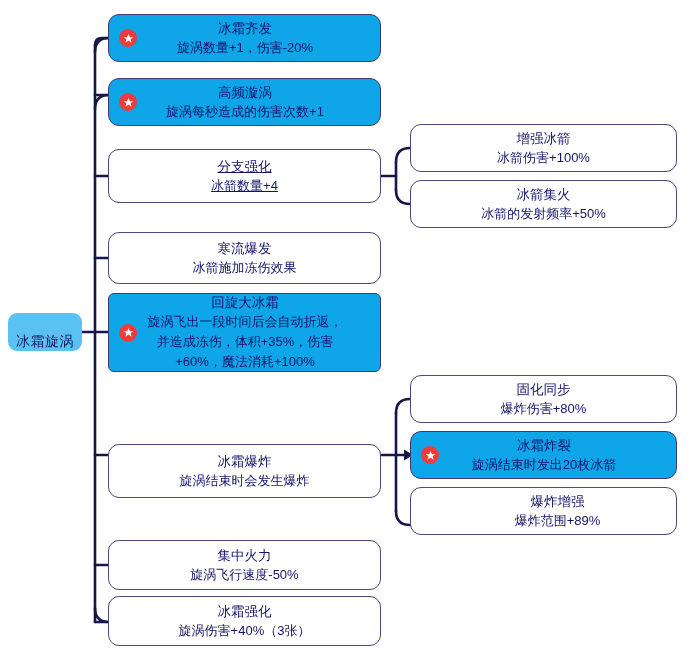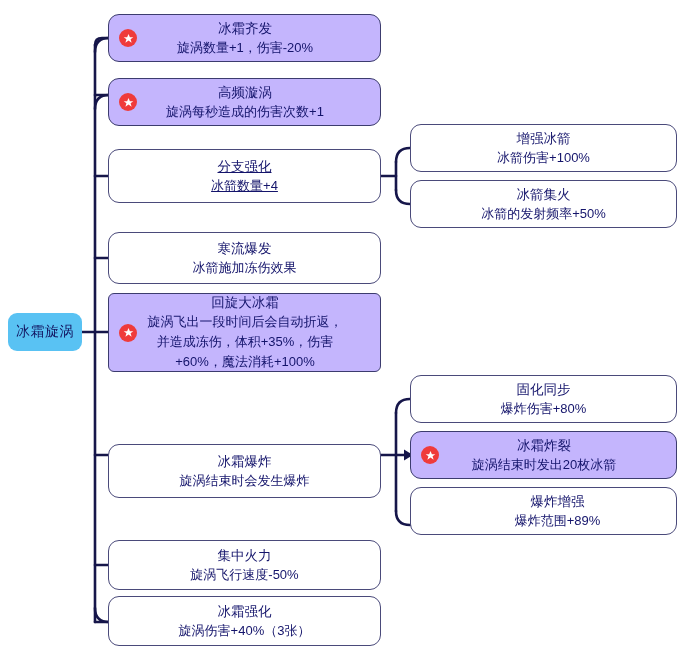--- a/index.html
+++ b/index.html
@@ -20,31 +20,31 @@
     border-radius:11px;
     background:#ffffff;
     display:flex;
     flex-direction:column;
     align-items:center;
     justify-content:center;
     text-align:center;
     color:#14146b;
     padding:4px 10px;
   }
-  .node.cream{background:#c4b5fd;border-color:#3c3c6e;padding-left:11px;}
+  .node.cream{background:#0ea5e9;border-color:#3c3c6e;padding-left:11px;}
   .node .title{font-size:13.5px;line-height:19px;white-space:nowrap;}
   .node .desc{font-size:13px;line-height:19px;}
   .node.big .desc{line-height:20px;}
 
   .root{
     position:absolute;
     box-sizing:border-box;
     background:#59c2f3;
     border-radius:9px;
-    display:flex;align-items:center;justify-content:center;
+    display:flex;align-items:flex-end;justify-content:center;
     color:#12125e;font-size:14px;
     letter-spacing:.5px;
   }
 
   .star-badge{
     position:absolute;
     left:10px;top:50%;
     transform:translateY(-50%);
     width:18px;height:18px;
     border-radius:50%;

